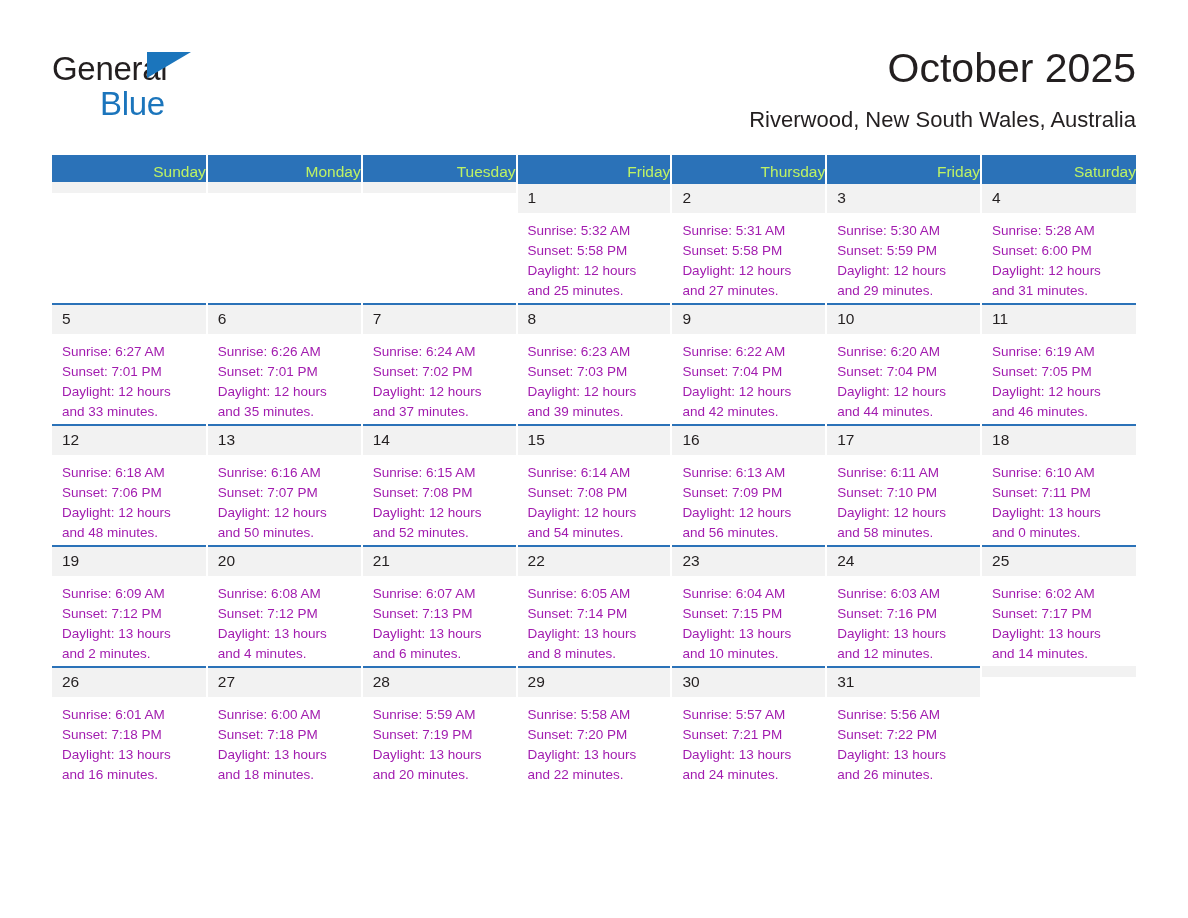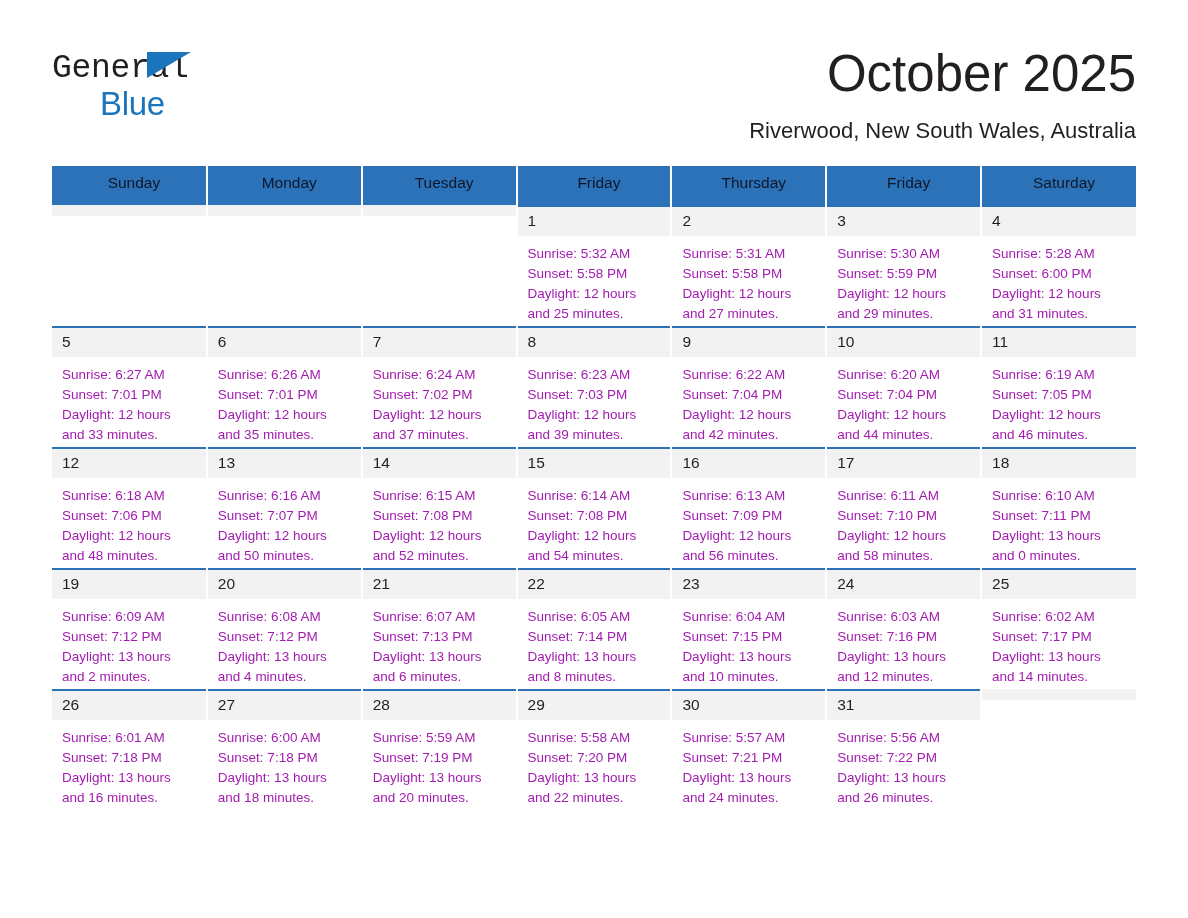--- a/index.html
+++ b/index.html
@@ -30,21 +30,20 @@
   .logo {
     position: relative;
     line-height: 1;
     padding-top: 8px;
   }
   .logo-general {
     font-size: 33px;
     color: #231f20;
     letter-spacing: -0.3px;
     display: inline-block;
-    font-family: Liberation Mono, monospace;
   }
   .logo-blue {
     font-size: 33px;
     color: #1b75bc;
     letter-spacing: -0.3px;
     display: block;
     margin-top: 2px;
     margin-left: 48px;
   }
   .logo-flag {
@@ -54,46 +53,46 @@
     width: 0;
     height: 0;
     border-left: 44px solid #1b75bc;
     border-bottom: 26px solid transparent;
   }
   .title-block {
     text-align: right;
     padding-top: 2px;
   }
   .month-title {
-    font-size: 51px;
+    font-size: 41px;
     color: #231f20;
     font-weight: normal;
     line-height: 1.1;
     margin: 0;
   }
   .location {
     font-size: 22px;
     color: #231f20;
     margin-top: 16px;
     text-align: center;
   }
   
   .calendar {
     margin-top: 22px;
     border-collapse: collapse;
     width: 1084px;
     table-layout: fixed;
   }
   .calendar th {
     background: #2b72b8;
-    color: #0f172a;
+    color: #bef264;
     font-weight: normal;
     font-size: 15.5px;
-    text-align: center;
-    padding: 8px 0 13px 10px;
+    text-align: right;
+    padding: 8px 0 1px 10px;
     border-right: 2px solid #ffffff;
   }
   .calendar th:last-child { border-right: none; }
   .calendar td {
     vertical-align: top;
     width: 154.8px;
     height: 118px;
     padding: 0;
     border-right: 2px solid #ffffff;
     border-bottom: 2px solid #ffffff;

